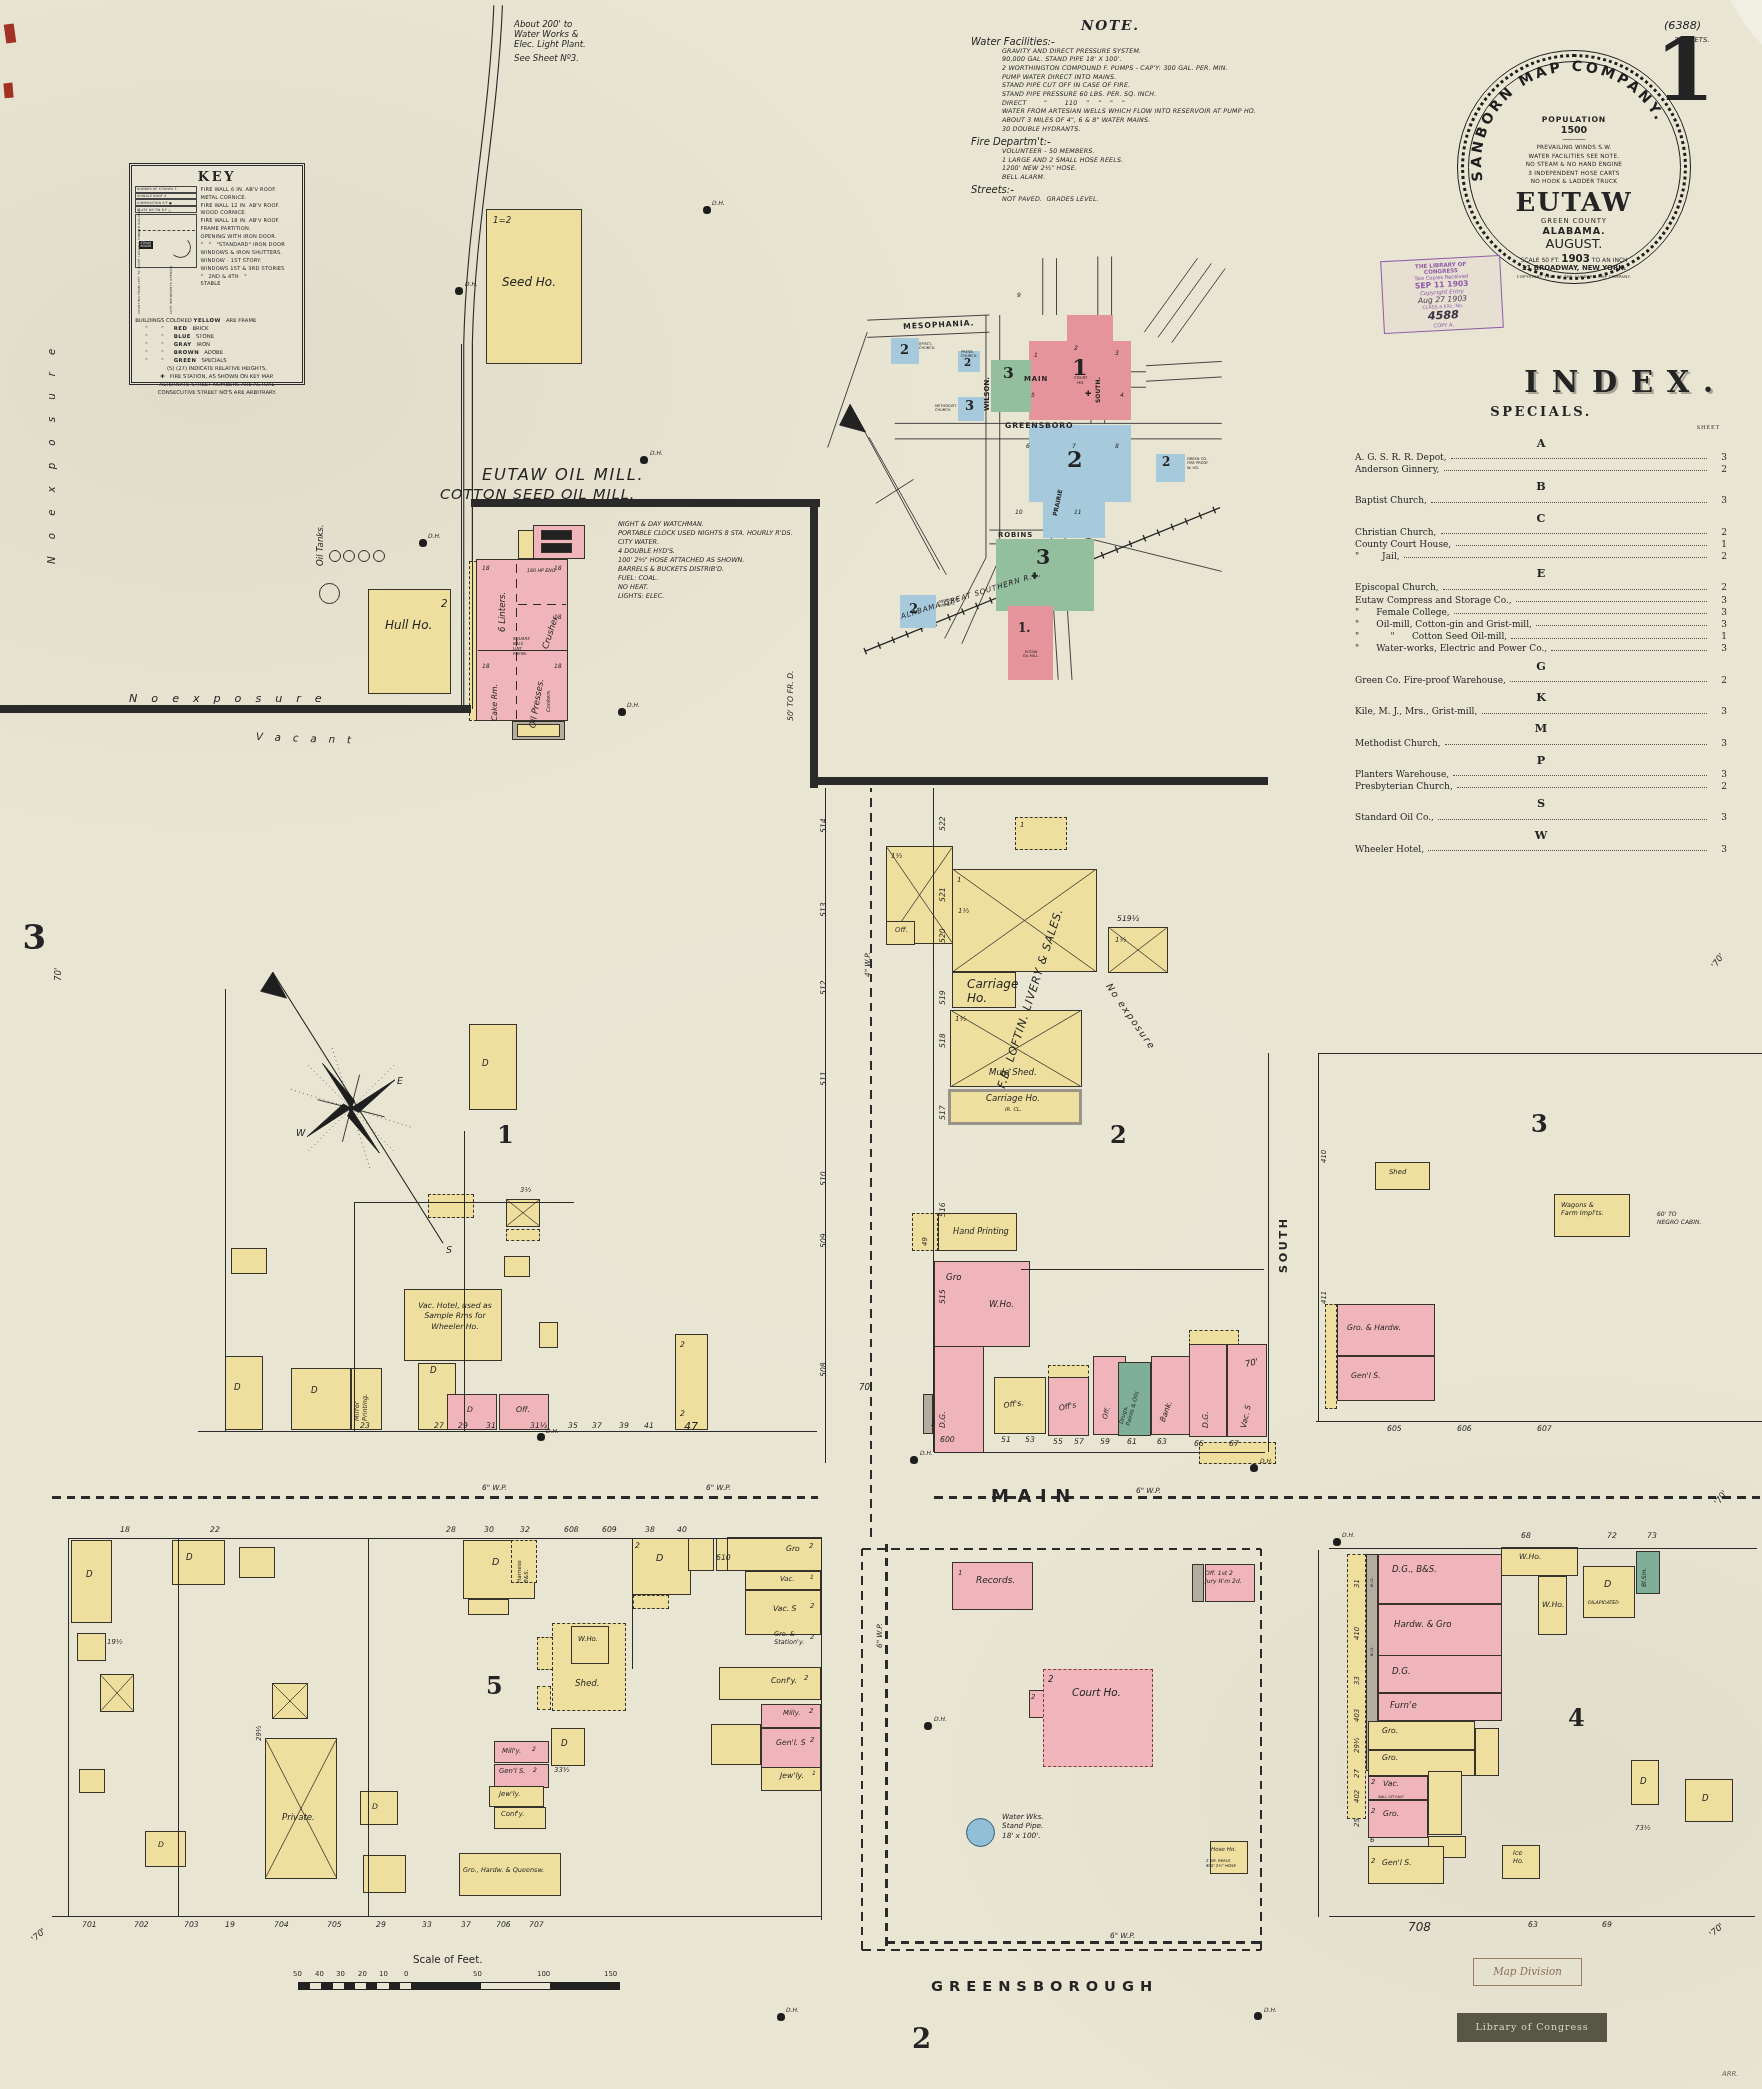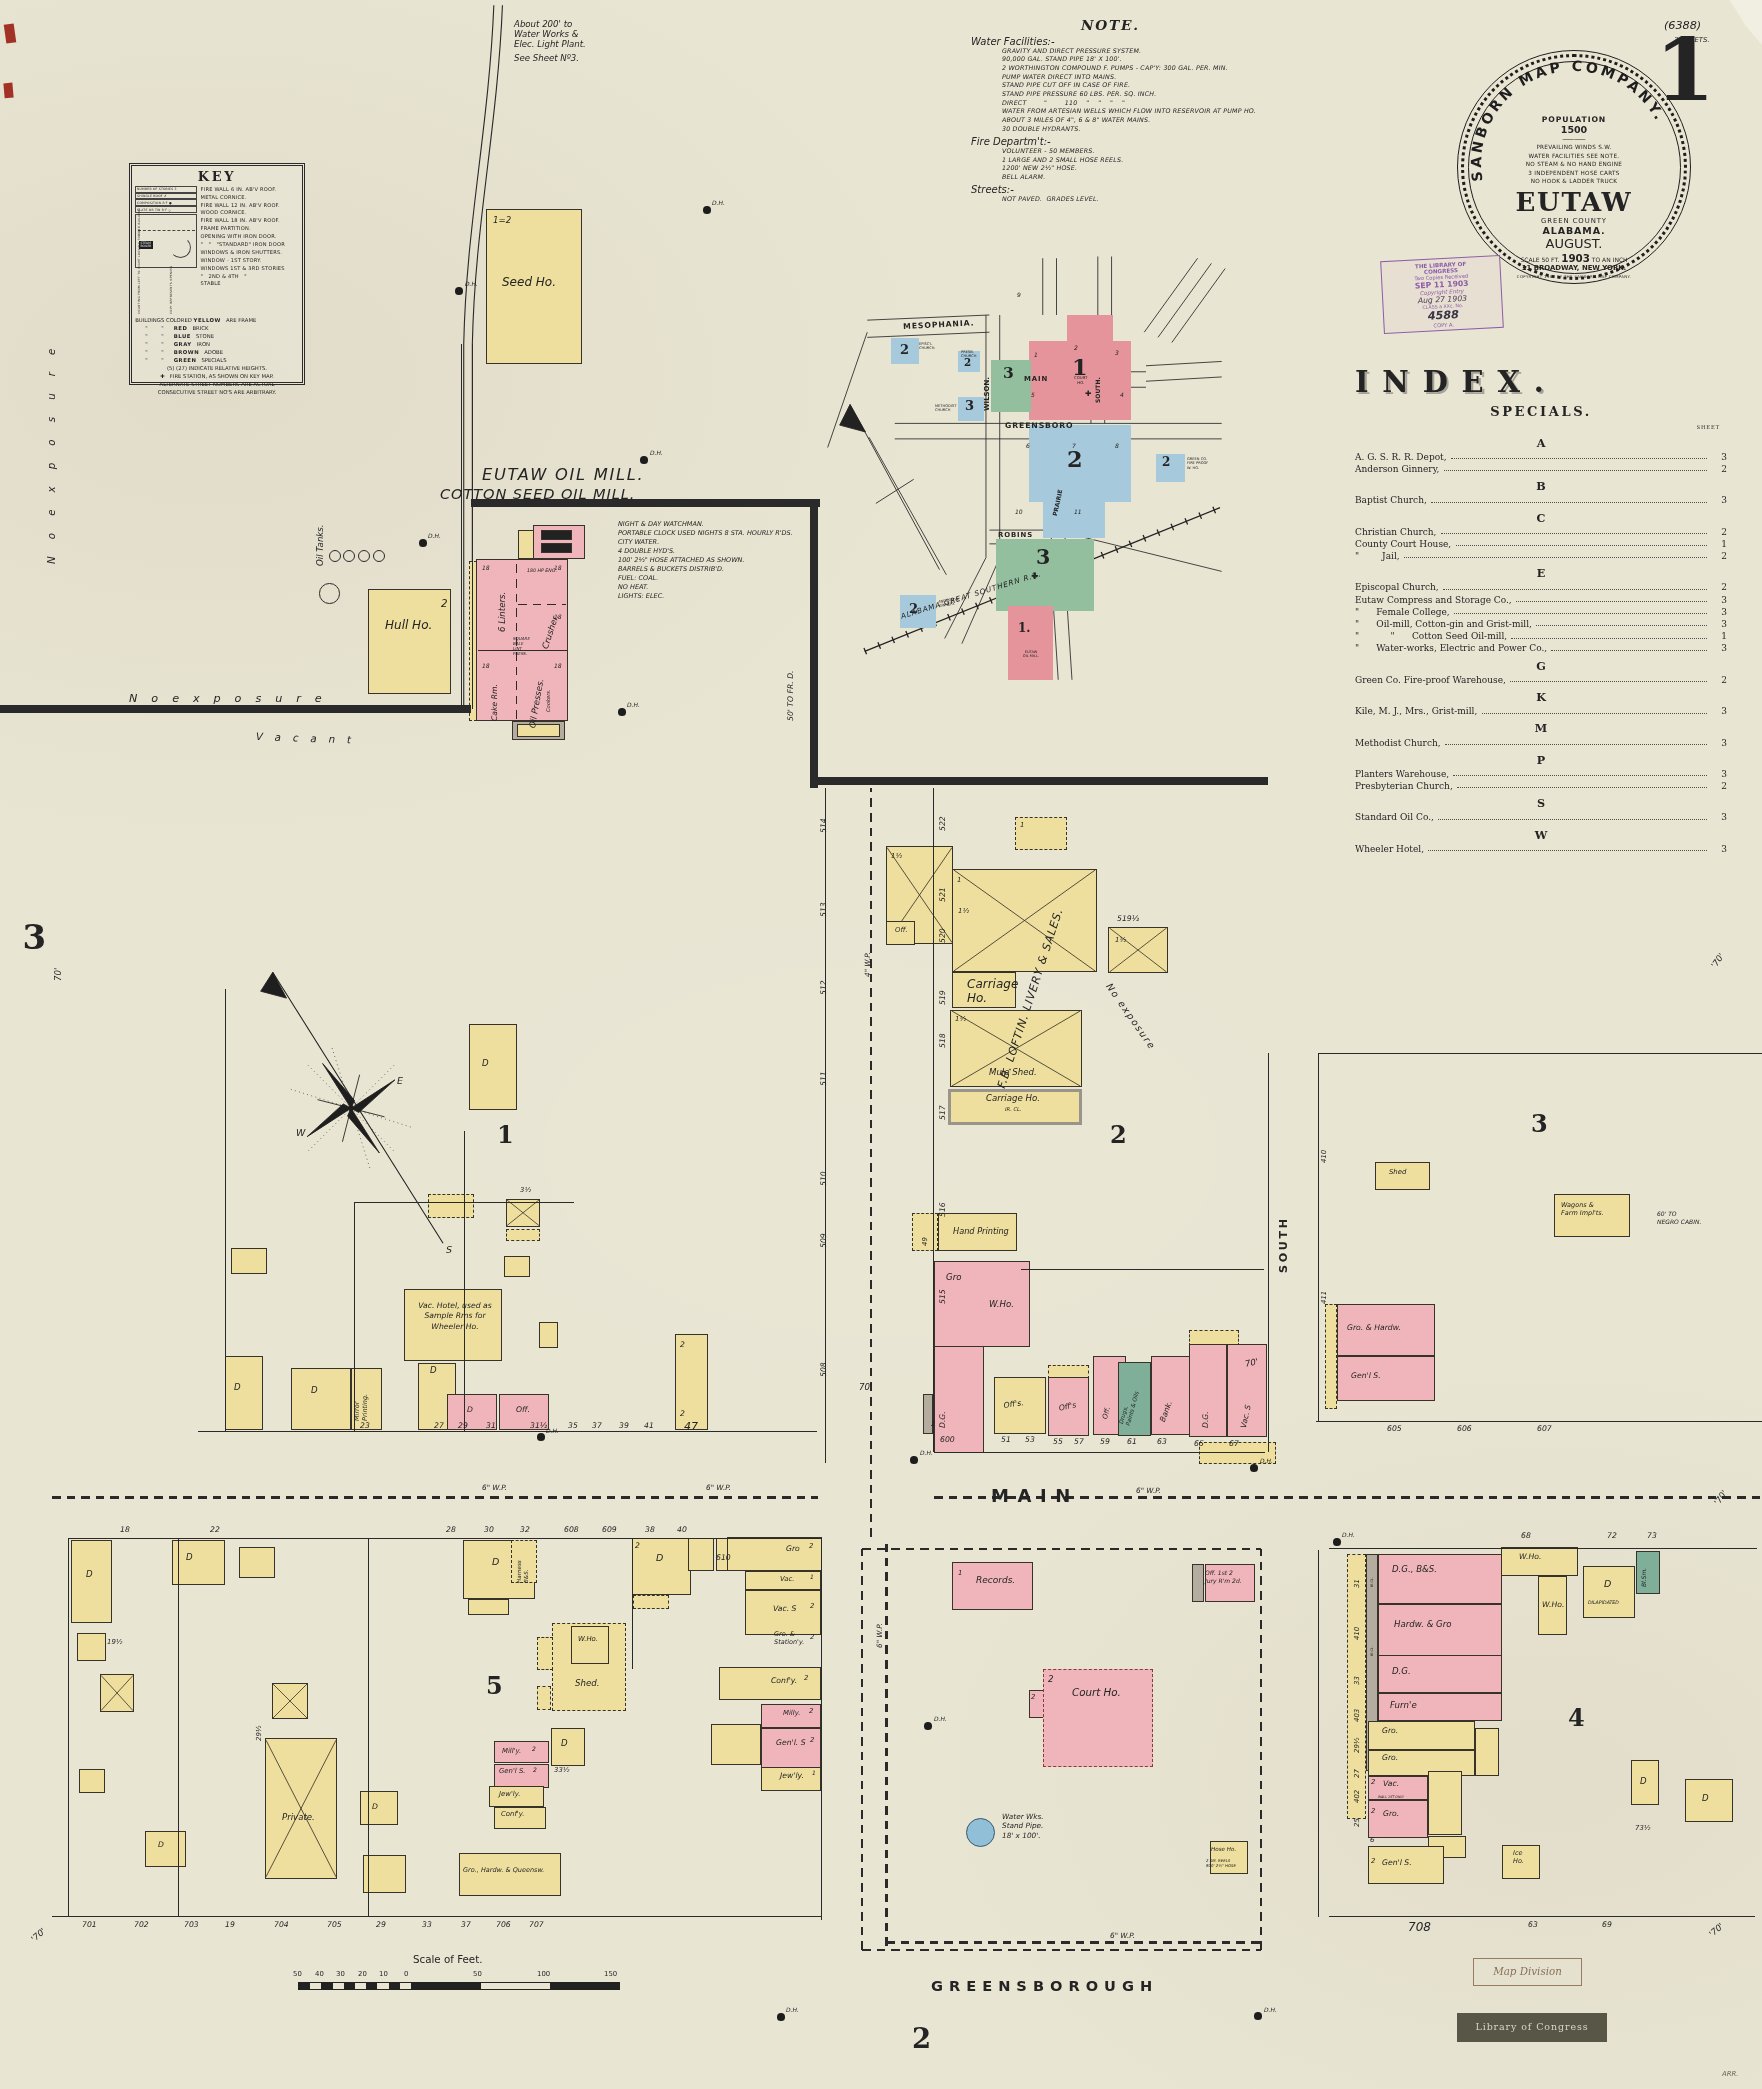--- a/index.html
+++ b/index.html
@@ -53,21 +53,21 @@
   #seal-ring{position:absolute;inset:0;border:1.7px solid #1e1e1e;border-radius:50%}
   #seal-ring::before{content:"";position:absolute;inset:3.4px;border:3.4px dotted #1e1e1e;border-radius:50%}
   #seal-ring::after{content:"";position:absolute;inset:9.5px;border:1.3px solid #1e1e1e;border-radius:50%}
   #seal-inner{position:absolute;inset:12px;text-align:center}
   .seal-small{font-size:5.7px;letter-spacing:0.3px;line-height:1.5}
   #seal-city{font:bold 26px "DejaVu Serif",serif;letter-spacing:1.7px;margin-top:0.9px}
   #seal-arc-svg{position:absolute;left:0;top:0;overflow:visible}
 
   
   #index{position:absolute;left:1355px;top:365px;width:372px;z-index:7}
-  #index-title{text-align:left;font:bold 29px "DejaVu Serif",serif;letter-spacing:13.8px;text-shadow:2.2px 2.2px 0 rgba(40,40,40,.35)}
+  #index-title{text-align:right;font:bold 29px "DejaVu Serif",serif;letter-spacing:13.8px;text-shadow:2.2px 2.2px 0 rgba(40,40,40,.35)}
   #index-sub{text-align:center;font:bold 13px "DejaVu Serif",serif;letter-spacing:2.6px;margin-top:5.2px}
   #index-sheet{font:5.2px "DejaVu Serif",serif;text-align:right;margin:5.2px 6.9px 0 0;letter-spacing:0.9px}
   .ix-letter{text-align:center;font:bold 11.2px "DejaVu Serif",serif;margin:5.2px 0 1.7px}
   .ix-row{display:flex;align-items:flex-end;font:9px "DejaVu Serif",serif;margin:2.2px 0}
   .ix-nm{white-space:pre}
   .ix-dots{flex:1;border-bottom:1.7px dotted #50504a;margin:0 4.3px 2.6px 4.3px;height:0}
   .ix-pg{width:15.5px;text-align:right}
 
   
   #stamp-loc-receipt{position:absolute;left:1382px;top:258px;width:115px;z-index:7;border:1.7px solid #8e5ca8;

